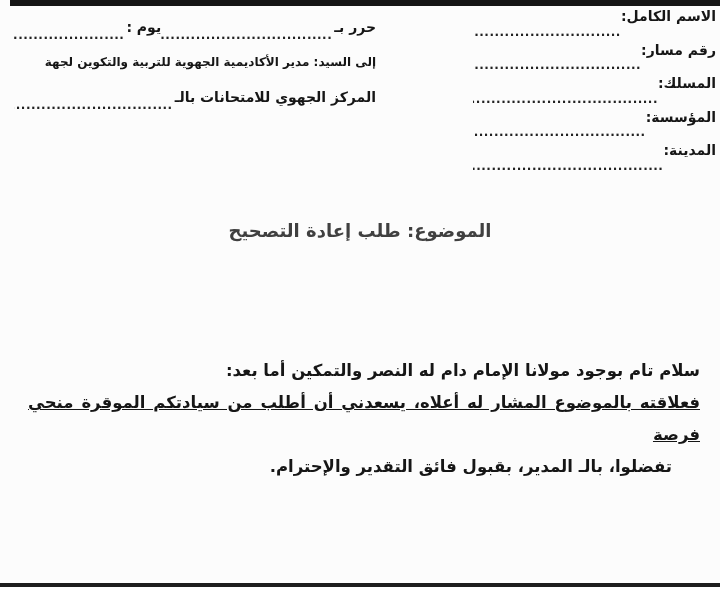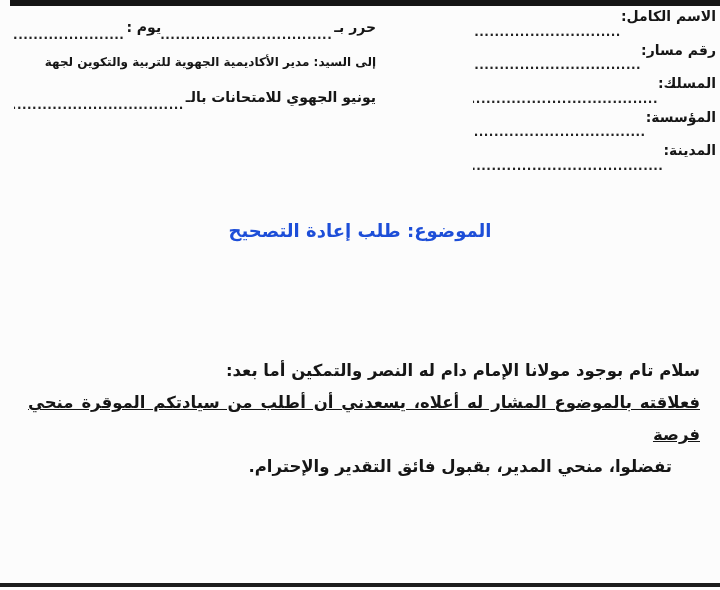--- a/index.html
+++ b/index.html
@@ -77,21 +77,21 @@
     font-size: 12px;
     white-space: nowrap;
     text-align: right;
   }
   .subject-title {
     margin-top: 28px;
     text-align: center;
     direction: rtl;
     font-size: 18px;
     line-height: 34px;
-    color: #1d4ed8;
+    color: #404040;
   }
   .letter-body {
     margin-top: 107px;
     padding: 0 20px 0 28px;
     direction: rtl;
     font-size: 16.5px;
   }
   .bline {
     line-height: 32px;
     text-align: right;
@@ -139,30 +139,30 @@
 
     <div class="addressee">
       <div class="addr-row">
         <span class="flabel">حرر بـ</span>
         <span class="dots dots-a">..............................................................................................................</span>
         <span class="flabel">يوم :</span>
         <span class="dots dots-b">..............................................................................................................</span>
       </div>
       <div class="addr-text">إلى السيد: مدير الأكاديمية الجهوية للتربية والتكوين لجهة</div>
       <div class="addr-row">
-        <span class="flabel">يونيو الجهوي للامتحانات بالـ</span>
+        <span class="flabel">المركز الجهوي للامتحانات بالـ</span>
         <span class="dots">..............................................................................................................</span>
       </div>
     </div>
 
   </div>
 
   <div class="subject-title">الموضوع: طلب إعادة التصحيح</div>
 
   <div class="letter-body">
     <div class="bline">سلام تام بوجود مولانا الإمام دام له النصر والتمكين  أما بعد:</div>
     <div class="bline just">فعلاقته بالموضوع المشار له أعلاه، يسعدني أن أطلب من سيادتكم الموقرة منحي فرصة</div>
-    <div class="bline compliments">تفضلوا، منحي المدير، بقبول فائق التقدير والإحترام.</div>
+    <div class="bline compliments">تفضلوا، بالـ المدير، بقبول فائق التقدير والإحترام.</div>
   </div>
 
   <div class="bottom-bar"></div>
 
 </div>
 
 </body></html>

